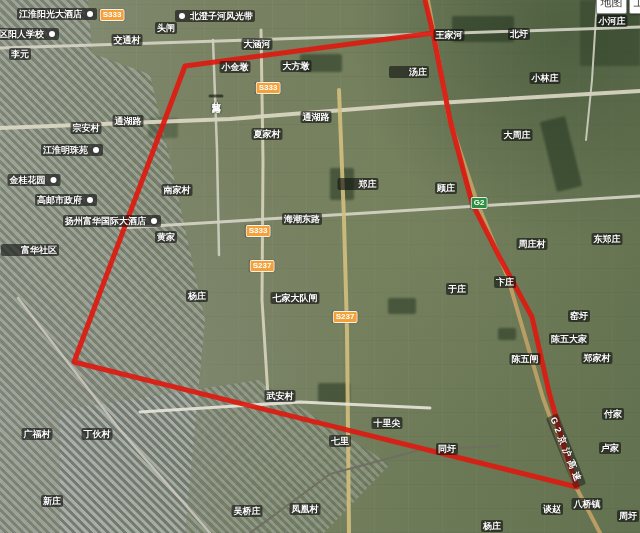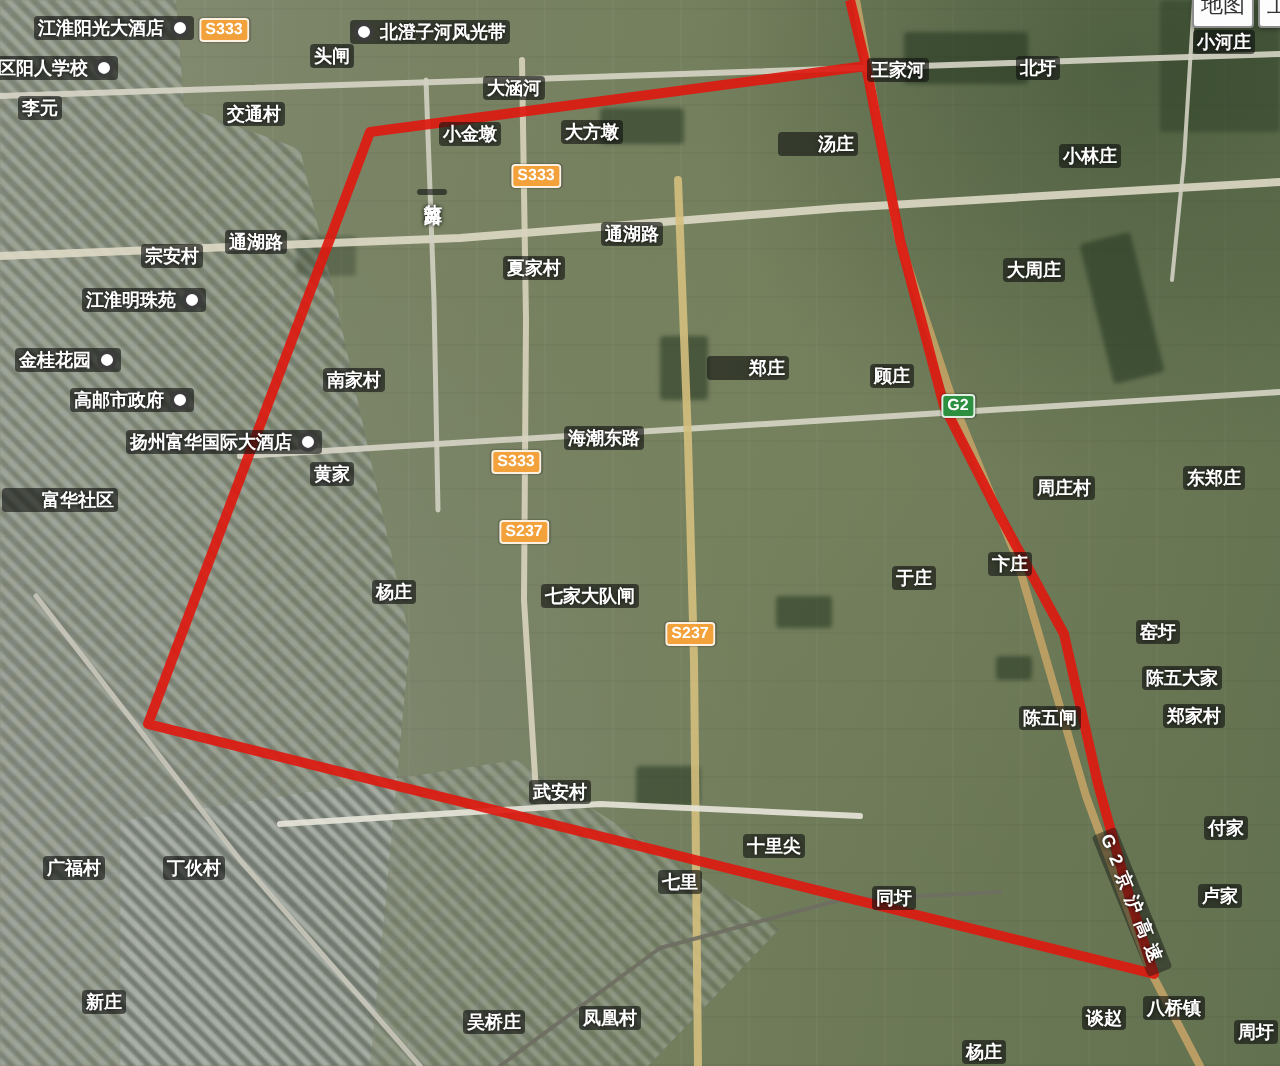--- a/index.html
+++ b/index.html
@@ -90,21 +90,21 @@
         <polyline points="250,533 330,474 420,450 500,446" fill="none" stroke="#6e6e62" stroke-width="2" stroke-linecap="round" stroke-linejoin="round" opacity="0.9"></polyline>
         <polyline points="425,0 433,33 450,120 472,203 500,258 532,317 549,392 564,446 577,487 74,362 185,66 433,33" fill="none" stroke="#dd1a10" stroke-width="5" stroke-linejoin="round" opacity="0.92"></polyline>
       </svg>
 
     <div id="labels-layer">
         <div class="lbl" style="left: 57px; top: 14px;">江淮阳光大酒店<span class="dot"></span></div>
         <div class="lbl" style="left: 215px; top: 16px;"><span class="dot left"></span>北澄子河风光带</div>
         <div class="lbl" style="left: 166px; top: 28px;">头闸</div>
         <div class="lbl" style="left: 28px; top: 34px;">区阳人学校<span class="dot"></span></div>
         <div class="lbl" style="left: 20px; top: 54px;">李元</div>
-        <div class="lbl" style="left: 127px; top: 57px;">交通村</div>
+        <div class="lbl" style="left: 127px; top: 40px;">交通村</div>
         <div class="lbl" style="left: 257px; top: 44px;">大涵河</div>
         <div class="lbl" style="left: 235px; top: 67px; text-align: center;">小金墩</div>
         <div class="lbl" style="left: 296px; top: 66px;">大方墩</div>
         <div class="lbl" style="left: 409px; top: 72px; padding-left: 20px;">汤庄</div>
         <div class="lbl" style="left: 449px; top: 35px;">王家河</div>
         <div class="lbl" style="left: 519px; top: 34px;">北圩</div>
         <div class="lbl" style="left: 612px; top: 21px;">小河庄</div>
         <div class="lbl" style="left: 545px; top: 78px;">小林庄</div>
         <div class="lbl" style="left: 517px; top: 135px;">大周庄</div>
         <div class="lbl" style="left: 128px; top: 121px;">通湖路</div>
@@ -112,30 +112,30 @@
         <div class="lbl" style="left: 267px; top: 134px;">夏家村</div>
         <div class="lbl" style="left: 86px; top: 128px;">宗安村</div>
         <div class="lbl" style="left: 72px; top: 150px;">江淮明珠苑<span class="dot"></span></div>
         <div class="lbl" style="left: 34px; top: 180px;">金桂花园<span class="dot"></span></div>
         <div class="lbl" style="left: 177px; top: 190px;">南家村</div>
         <div class="lbl" style="left: 66px; top: 200px;">高邮市政府<span class="dot"></span></div>
         <div class="lbl" style="left: 112px; top: 221px;">扬州富华国际大酒店<span class="dot"></span></div>
         <div class="lbl" style="left: 166px; top: 237px;">黄家</div>
         <div class="lbl" style="left: 30px; top: 250px; padding-left: 20px;">富华社区</div>
         <div class="lbl" style="left: 302px; top: 219px;">海潮东路</div>
-        <div class="lbl" style="left: 374px; top: 184px; padding-left: 21px;">郑庄</div>
+        <div class="lbl" style="left: 358px; top: 184px; padding-left: 21px;">郑庄</div>
         <div class="lbl" style="left: 446px; top: 188px;">顾庄</div>
         <div class="lbl" style="left: 532px; top: 244px;">周庄村</div>
         <div class="lbl" style="left: 607px; top: 239px;">东郑庄</div>
         <div class="lbl" style="left: 457px; top: 289px;">于庄</div>
         <div class="lbl" style="left: 505px; top: 282px;">卞庄</div>
         <div class="lbl" style="left: 579px; top: 284px; margin-top: 32px;">窑圩</div>
         <div class="lbl" style="left: 197px; top: 296px;">杨庄</div>
         <div class="lbl" style="left: 295px; top: 298px;">七家大队闸</div>
-        <div class="lbl" style="left: 569px; top: 339px; margin-left: 22px;">陈五大家</div>
+        <div class="lbl" style="left: 569px; top: 339px;">陈五大家</div>
         <div class="lbl" style="left: 525px; top: 359px; font-family: Liberation Serif, serif;">陈五闸</div>
         <div class="lbl" style="left: 597px; top: 358px;">郑家村</div>
         <div class="lbl" style="left: 280px; top: 396px;">武安村</div>
         <div class="lbl" style="left: 387px; top: 423px;">十里尖</div>
         <div class="lbl" style="left: 340px; top: 441px;">七里</div>
         <div class="lbl" style="left: 447px; top: 449px;">同圩</div>
         <div class="lbl" style="left: 613px; top: 414px;">付家</div>
         <div class="lbl" style="left: 610px; top: 448px;">卢家</div>
         <div class="lbl" style="left: 37px; top: 434px;">广福村</div>
         <div class="lbl" style="left: 97px; top: 434px;">丁伙村</div>

